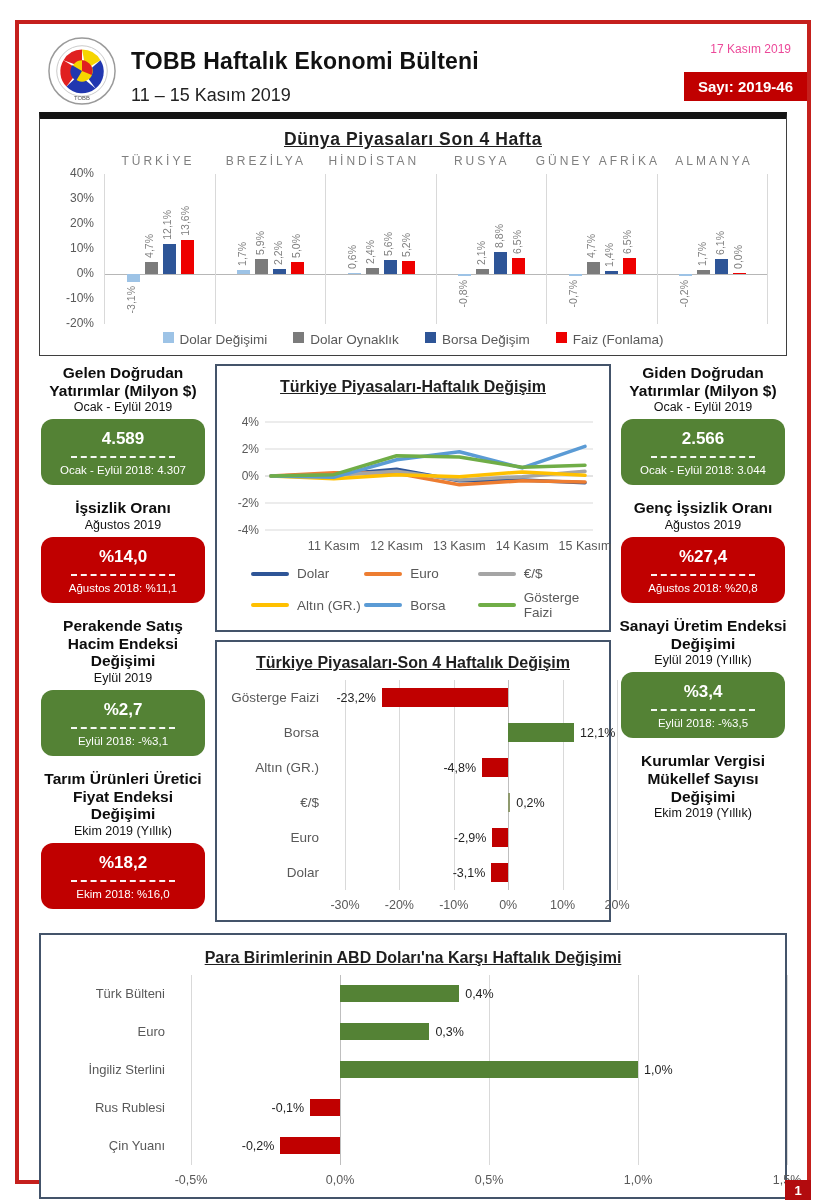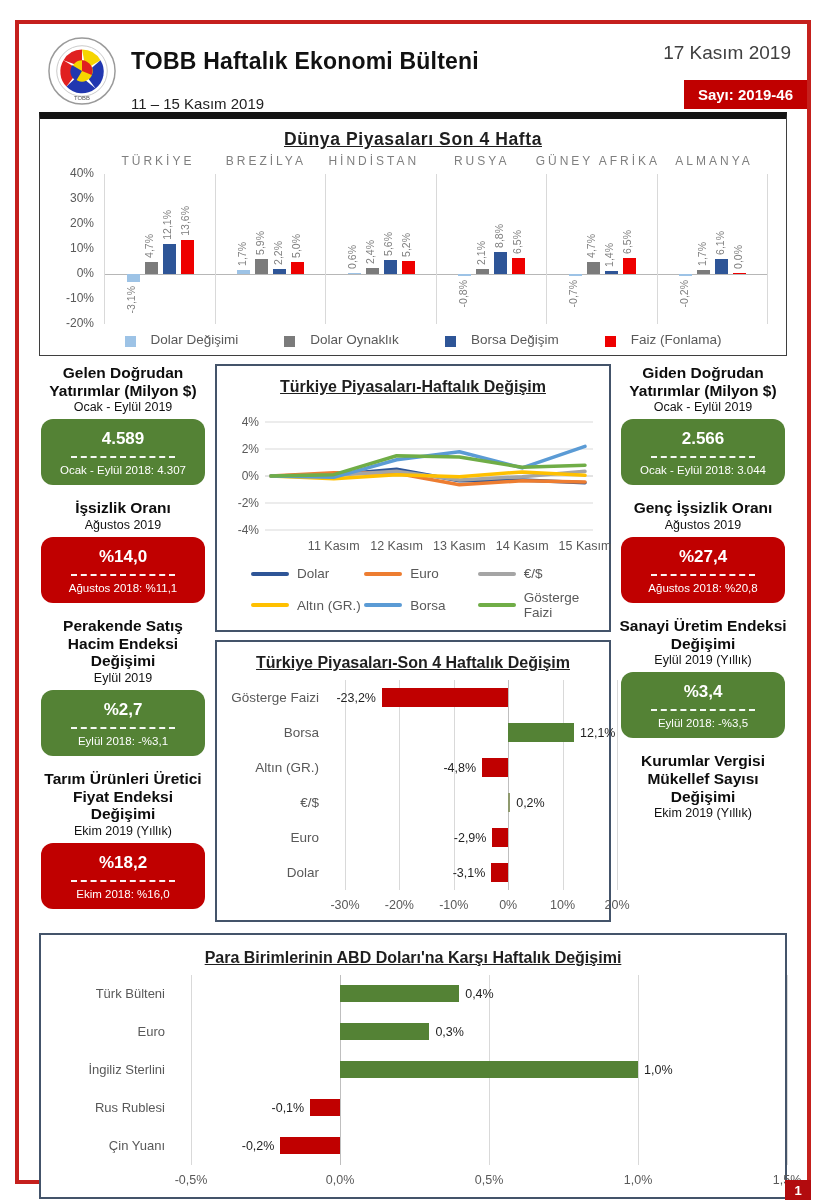--- a/index.html
+++ b/index.html
@@ -5,23 +5,23 @@
   html,body{margin:0;padding:0;background:#fff;}
   .page{position:relative;width:830px;height:1200px;background:#fff;overflow:hidden;
         font-family:"Liberation Sans",sans-serif;color:#1a1a1a;}
   .frame{position:absolute;left:15px;top:20px;width:796px;height:1164px;
          border:4px solid #c5201d;box-sizing:border-box;background:#fff;}
   
   .hdr{display:flex;align-items:flex-start;padding:12px 0 4px 28px;height:86px;box-sizing:border-box;}
   .logo{width:70px;height:70px;flex:0 0 auto;}
   .hdr-titles{margin-left:14px;padding-top:12px;}
   .title{font-size:23px;font-weight:600;color:#111;letter-spacing:.2px;}
-  .subtitle{font-size:15px;color:#222;margin-top:20px;}
+  .subtitle{font-size:18px;color:#222;margin-top:10px;}
   .hdr-right{margin-left:auto;text-align:right;}
-  .date{font-size:19px;color:#404040;padding:6px 16px 0 0;}
+  .date{font-size:12px;color:#ec4899;padding:6px 16px 0 0;}
   .issue{display:inline-block;background:#c00000;color:#fff;font-weight:bold;font-size:15px;
          padding:6px 14px;margin-top:16px;}
   
   .worldbox{margin:2px 20px 0;border:1px solid #3f3f3f;border-top:7px solid #141414;
             padding:6px 10px 6px;background:#fff;}
   .ctitle{font-weight:bold;font-size:16px;text-align:center;text-decoration:underline;
           color:#1f1f1f;margin:4px 0 8px;}
   .ctitle.big{font-size:17.5px;letter-spacing:.6px;margin-bottom:4px;}
   .wcountries{display:flex;margin:2px 8px 6px 54px;}
   .wcountries div{flex:1;text-align:center;font-size:12px;color:#7f7f7f;letter-spacing:3px;white-space:nowrap;}
@@ -29,21 +29,21 @@
   .wyaxis{position:absolute;left:0;top:0;width:40px;height:150px;}
   .wytick{position:absolute;right:4px;font-size:12px;color:#595959;width:40px;text-align:right;}
   .wplot{margin-left:46px;height:150px;display:flex;position:relative;}
   .wgroup{position:relative;border-left:1px solid #d9d9d9;}
   .wgroup:last-child{border-right:1px solid #d9d9d9;}
   .wzero{position:absolute;left:0;right:0;height:1px;background:#b7b7b7;}
   .wbar{position:absolute;}
   .wval{position:absolute;writing-mode:vertical-rl;transform:rotate(180deg);
         font-size:10.5px;color:#7f7f7f;white-space:nowrap;}
   .wlegend{display:flex;justify-content:center;gap:26px;margin:8px 0 2px;font-size:13.5px;color:#595959;}
-  .wlegend .li{display:flex;align-items:flex-end;gap:15px;margin-left:20px;}
+  .wlegend .li{display:flex;align-items:flex-start;gap:6px;}
   .wlegend .sw{width:11px;height:11px;display:inline-block;}
   
   .midgrid{display:grid;grid-template-columns:168px 1fr 168px;gap:8px;margin:8px 20px 0;}
   .stat{margin-bottom:10px;}
   .stitle{font-size:15.5px;font-weight:bold;color:#0d0d0d;text-align:center;line-height:1.14;}
   .speriod{font-size:12.5px;color:#111;text-align:center;margin-top:1px;}
   .card{border-radius:12px;color:#fff;text-align:center;padding:10px 6px 9px;margin:5px 2px 14px;}
   .card.green{background:#548235;}
   .card.red{background:#c00000;}
   .sval{font-size:17px;font-weight:bold;}

